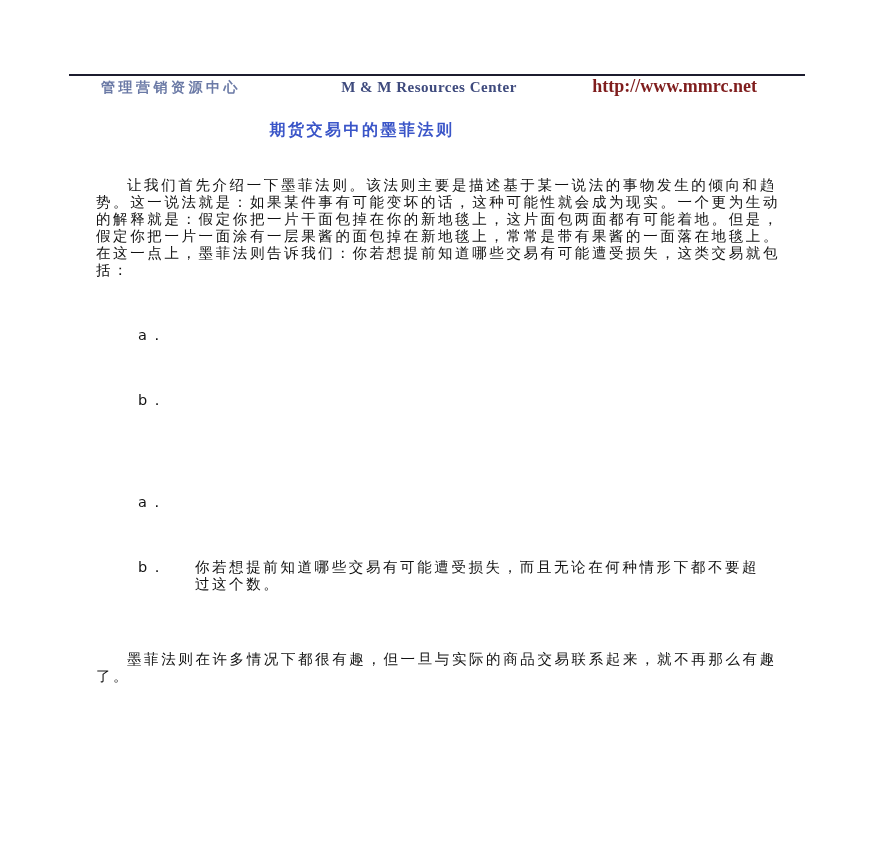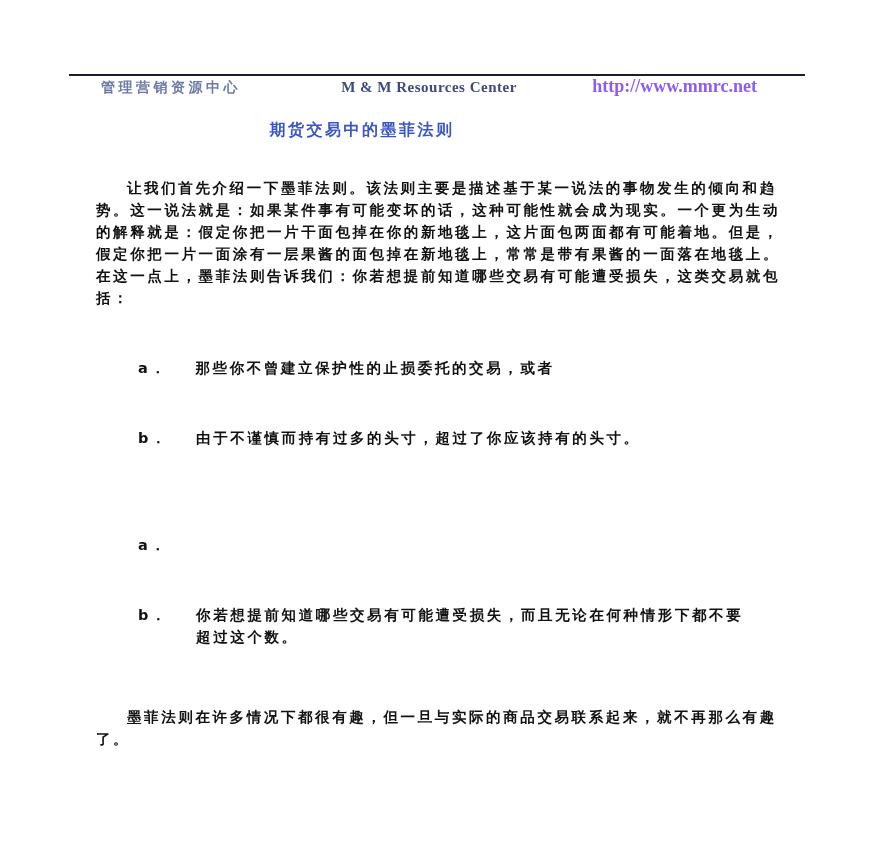--- a/index.html
+++ b/index.html
@@ -26,39 +26,39 @@
   }
   .header-center {
     flex: 1; text-align: center;
     font-family: "Liberation Serif", serif; font-weight: bold;
     font-size: 15px; color: #3e4a7d; letter-spacing: 0.5px;
     white-space: nowrap;
   }
   .header-right {
     flex: 1; text-align: right; padding-right: 36px;
     font-family: "Liberation Serif", serif; font-weight: bold;
-    font-size: 18px; color: #8b5cf6; white-space: nowrap;
+    font-size: 18px; color: #7f1d1d; white-space: nowrap;
     text-decoration: none;
   }
   .rule {
     position: absolute; top: 62px; left: 57px; width: 736px;
     border-top: 2px solid #1c1c2e;
   }
   
   .doc-title {
     position: absolute; top: 96px; left: 0; width: 700px;
     text-align: center;
     color: #3a55c8; font-weight: bold; font-size: 16px;
     letter-spacing: 2.5px;
   }
   
   .content {
     position: absolute; top: 141px; left: 60px; width: 736px;
-    color: #111111; font-weight: bold;
-    font-size: 14.5px; line-height: 22px; letter-spacing: 2.6px;
+    color: #111111; font-weight: normal;
+    font-size: 14.5px; line-height: 17px; letter-spacing: 2.6px;
   }
   .para {
     white-space: pre-line;
     text-indent: 31px;
   }
   .para2 { margin-top: 10px; }
   .list { list-style: none; }
   .list2 { margin-top: 13px; }
   .list-row { display: flex; padding-left: 30px; }
   .list-marker { flex: none; margin-right: 4px; }
@@ -84,25 +84,23 @@
     <div class="para para1">让我们首先介绍一下墨菲法则。该法则主要是描述基于某一说法的事物发生的倾向和趋
 势。这一说法就是：如果某件事有可能变坏的话，这种可能性就会成为现实。一个更为生动
 的解释就是：假定你把一片干面包掉在你的新地毯上，这片面包两面都有可能着地。但是，
 假定你把一片一面涂有一层果酱的面包掉在新地毯上，常常是带有果酱的一面落在地毯上。
 在这一点上，墨菲法则告诉我们：你若想提前知道哪些交易有可能遭受损失，这类交易就包
 括：</div>
 
     <div class="list list1">
       <div class="list-row">
         <span class="list-marker">a．</span>
-        <span class="list-text">那些你不曾建立保护性的止损委托的交易，或者</span>
       </div>
       <div class="list-row">
         <span class="list-marker">b．</span>
-        <span class="list-text">由于不谨慎而持有过多的头寸，超过了你应该持有的头寸。</span>
       </div>
     </div>
 
 
     <div class="list list2">
       <div class="list-row">
         <span class="list-marker">a．</span>
       </div>
       <div class="list-row">
         <span class="list-marker">b．</span>

